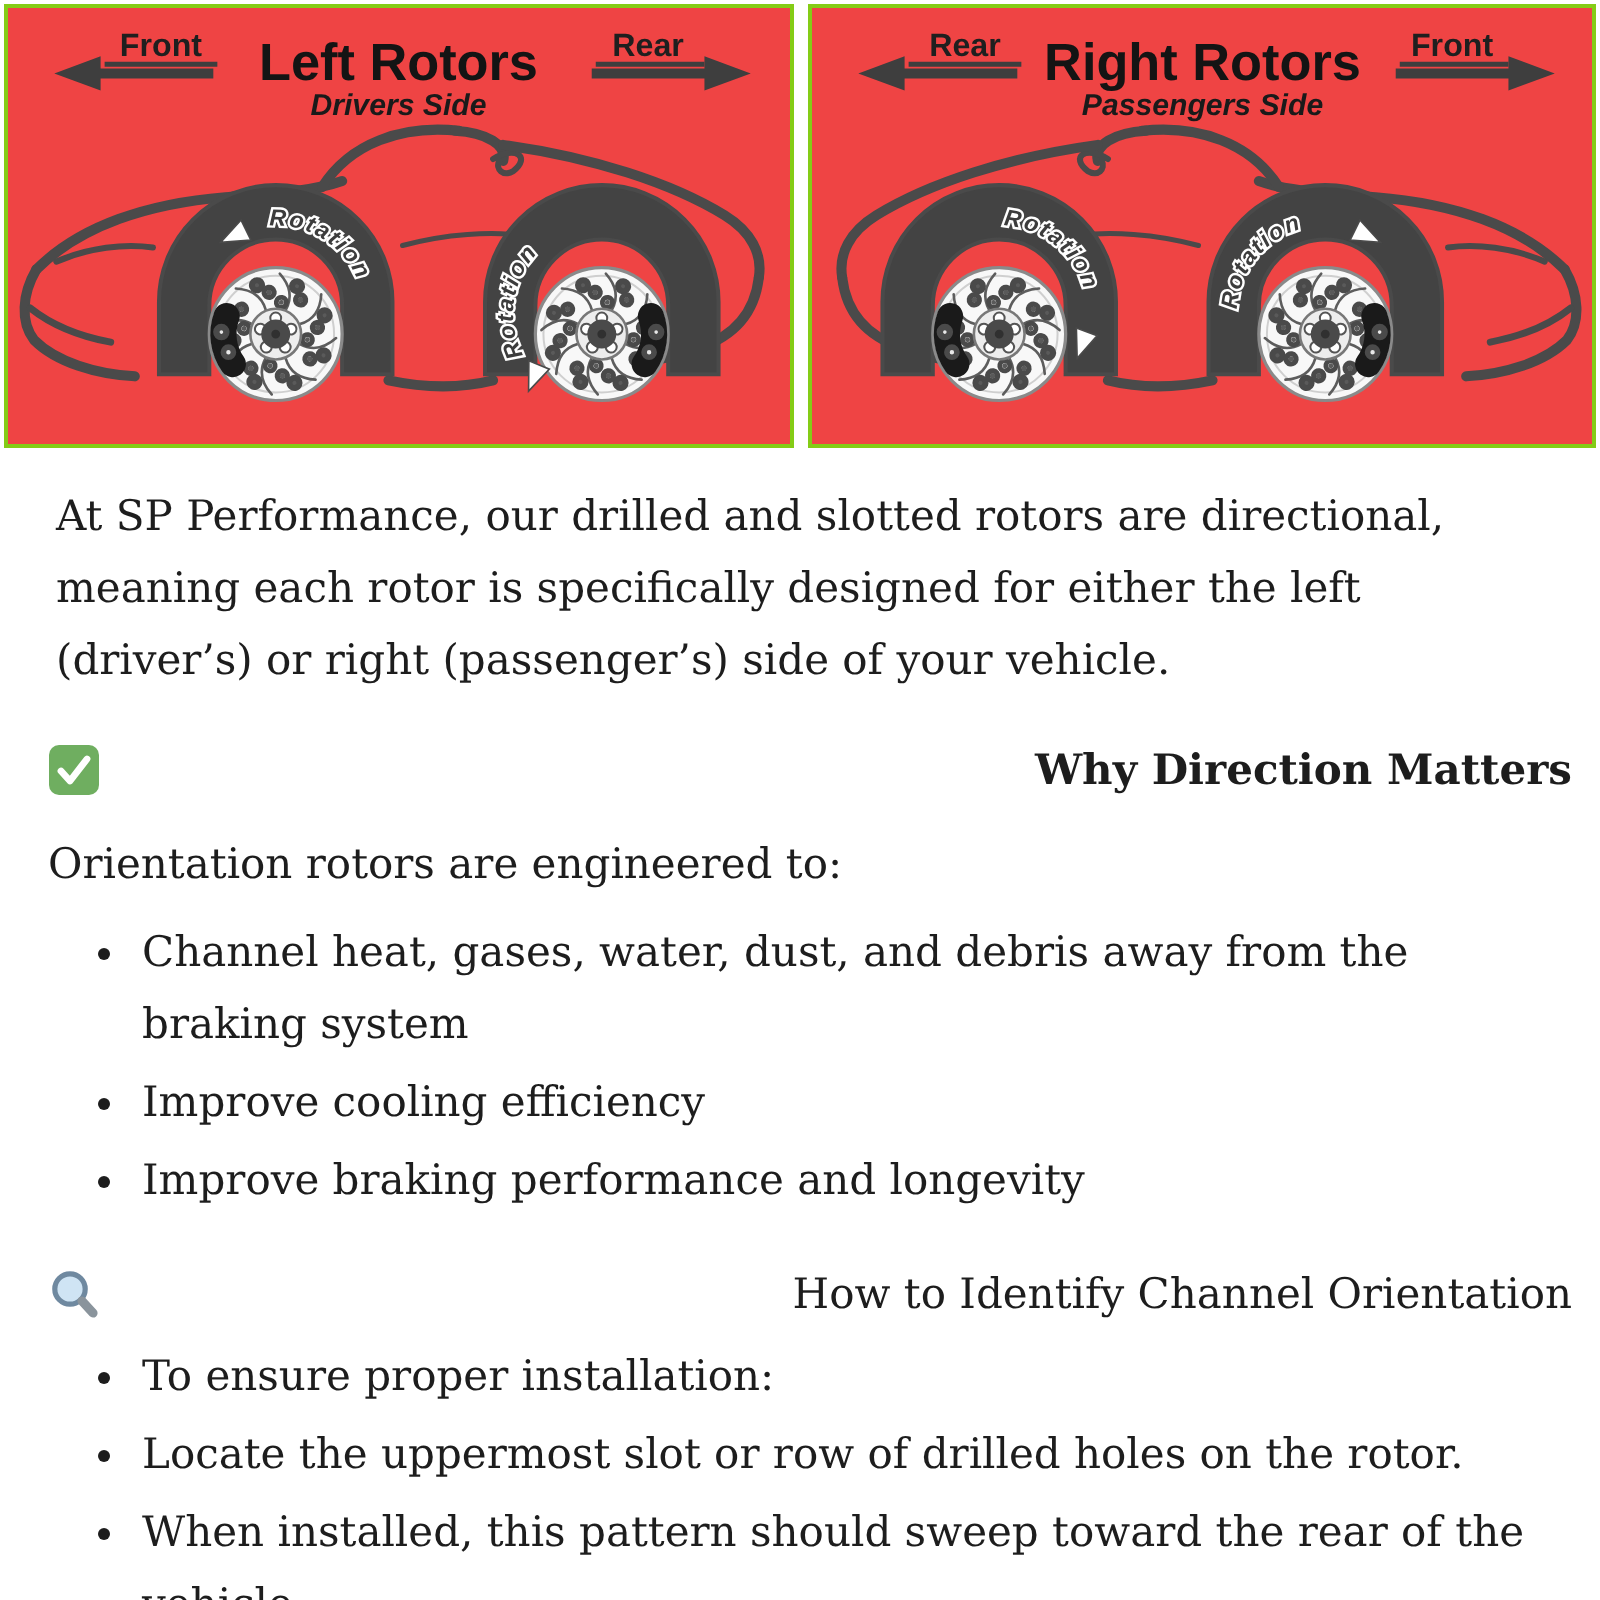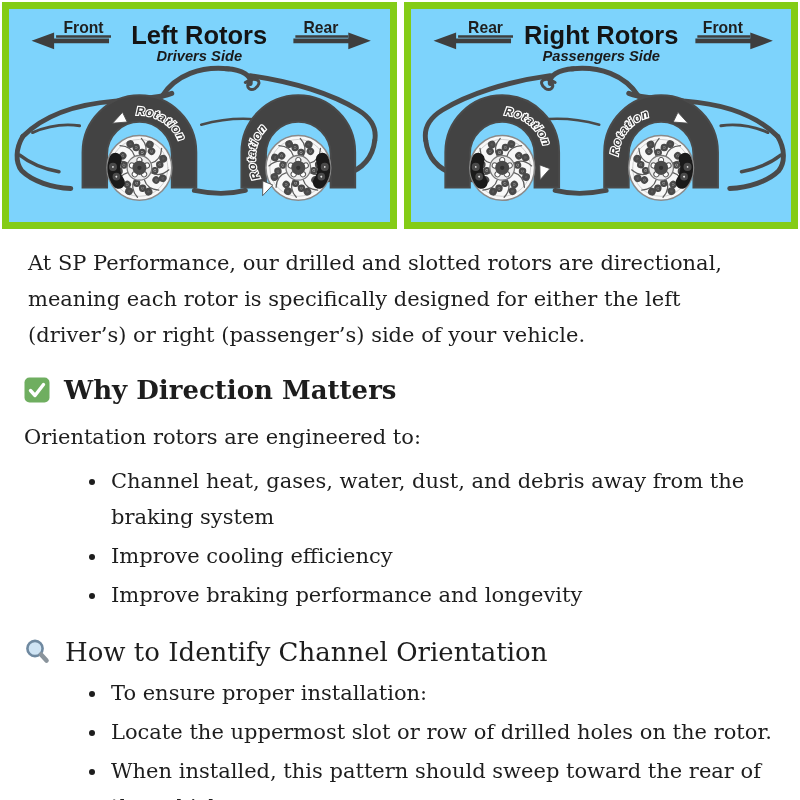--- a/index.html
+++ b/index.html
@@ -1,38 +1,38 @@
 <!DOCTYPE html>
 <html><head>
 <meta charset="utf-8">
 <style>
   html,body{margin:0;padding:0;background:#ffffff;}
   body{width:800px;font-family:"DejaVu Serif","Liberation Serif",serif;color:#1d1d1d;}
 
   
   .diagram{display:flex;gap:7px;padding:2px 2px 0 2px;}
-  .panel{flex:1;border:7px solid #84cc16;background:#7dd3fc;}
+  .panel{flex:1;border:2px solid #84cc16;background:#ef4444;}
   .panel svg{display:block;width:100%;height:auto;}
 
   .ptitle{font:bold 26px "Liberation Sans",sans-serif;fill:#141414;text-anchor:middle;}
   .psub{font:italic bold 15px "Liberation Sans",sans-serif;fill:#1a1a1a;text-anchor:middle;}
   .corner{font:bold 16px "Liberation Sans",sans-serif;fill:#1f1f1f;text-anchor:middle;}
   .ul-line{stroke:#3e3e3e;stroke-width:2.5;}
   .dir-arrow{fill:#3e3e3e;}
   .rot{font:italic bold 11.5px "Liberation Sans",sans-serif;fill:#3c3c3c;stroke:#ffffff;stroke-width:2.4px;paint-order:stroke;letter-spacing:1.1px;}
   .rot-arrow{fill:#ffffff;stroke:#4a4a4a;stroke-width:0.8;}
 
   
   .content{padding:6px 14px 0 24px;font-size:21px;line-height:36px;}
   .intro{margin:10px 0 16px 4px;max-width:712px;}
-  h2{font-size:26px;line-height:30px;margin:22px 0 8px 0;display:flex;align-items:center;gap:14px;font-weight:bold;}
+  h2{font-size:21px;line-height:30px;margin:22px 0 8px 0;display:flex;align-items:center;gap:26px;font-weight:bold;justify-content:space-between;}
   h2.plain{font-weight:normal;margin-top:24px;}
   .lead{margin:14px 0 4px 0;}
   ul{margin:8px 0 14px 0;padding-left:44px;}
-  li{padding-left:3px;margin-bottom:3px;margin-left:40px;}
+  li{padding-left:3px;margin-bottom:3px;}
   .icon-box{display:inline-flex;flex:none;}
 </style>
 </head>
 <body>
 
 <div class="diagram">
 
   <div class="panel">
     <svg viewBox="0 0 388 217">
       <defs>

